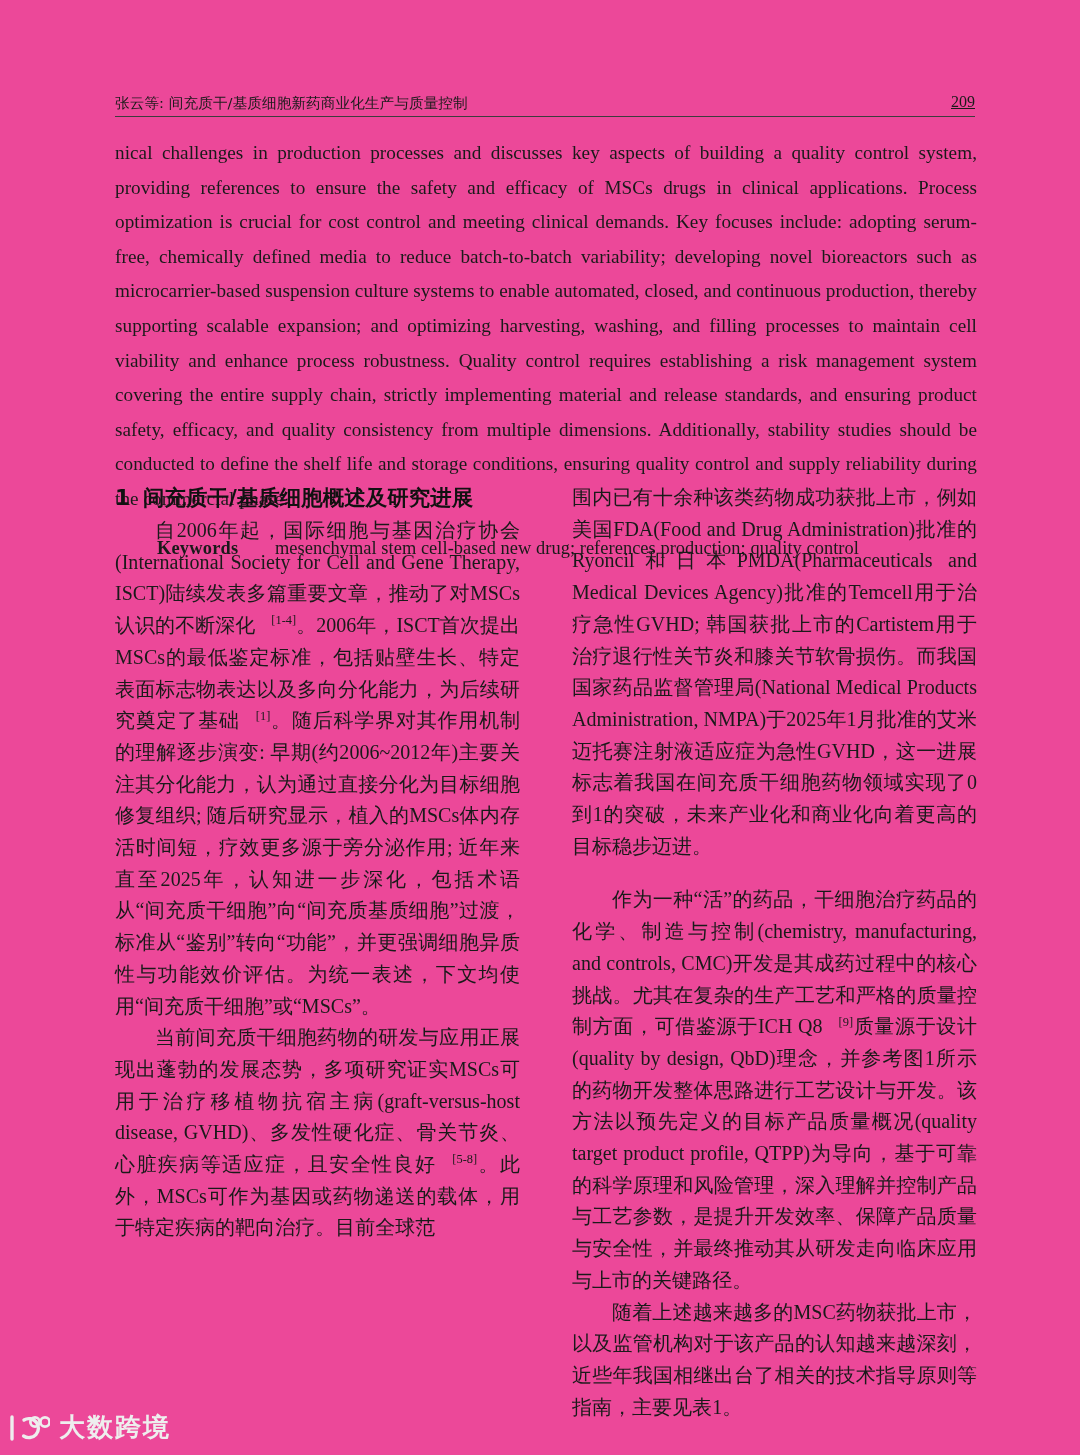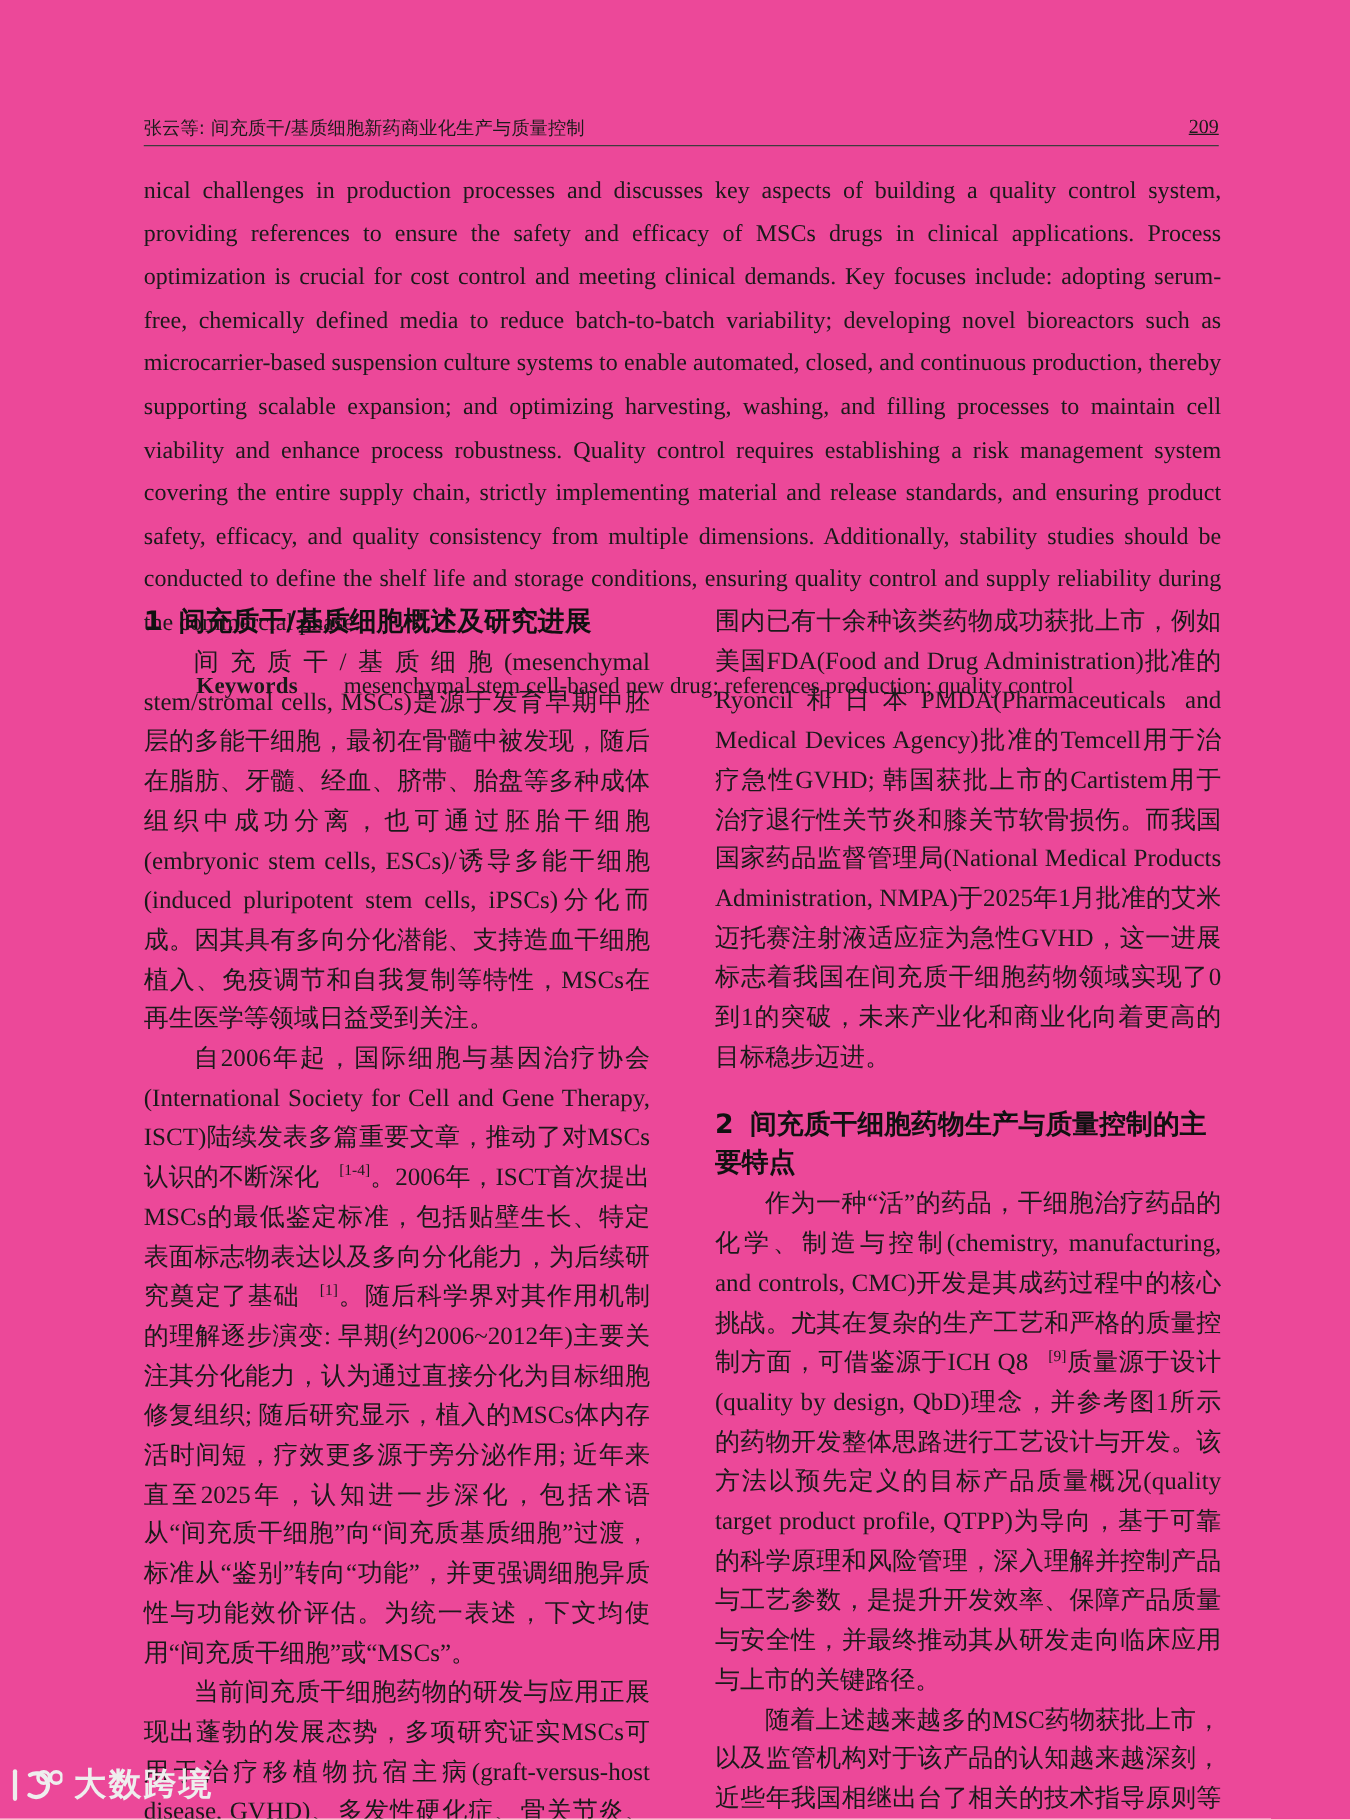--- a/index.html
+++ b/index.html
@@ -180,35 +180,31 @@
     </div>
   </div>
 
   <div class="columns">
 
     <div class="col">
       <h2 class="sec">
         <span class="num">1</span><span>间充质干/基质细胞概述及研究进展</span>
       </h2>
 
-      <p class="body">间充质干/基质细胞(mesenchymal stem/stromal cells, MSCs)是源于发育早期中胚层的多能干细胞，最初在骨髓中被发现，随后在脂肪、牙髓、经血、脐带、胎盘等多种成体组织中成功分离，也可通过胚胎干细胞(embryonic stem cells, ESCs)/诱导多能干细胞(induced pluripotent stem cells, iPSCs)分化而成。因其具有多向分化潜能、支持造血干细胞植入、免疫调节和自我复制等特性，MSCs在再生医学等领域日益受到关注。</p>
 
       <p class="body"><span>自2006年起，国际细胞与基因治疗协会(International Society for Cell and Gene Therapy, ISCT)陆续发表多篇重要文章，推动了对MSCs认识的不断深化</span><sup class="cite">[1-4]</sup><span>。2006年，ISCT首次提出MSCs的最低鉴定标准，包括贴壁生长、特定表面标志物表达以及多向分化能力，为后续研究奠定了基础</span><sup class="cite">[1]</sup><span>。随后科学界对其作用机制的理解逐步演变: 早期(约2006~2012年)主要关注其分化能力，认为通过直接分化为目标细胞修复组织; 随后研究显示，植入的MSCs体内存活时间短，疗效更多源于旁分泌作用; 近年来直至2025年，认知进一步深化，包括术语从“间充质干细胞”向“间充质基质细胞”过渡，标准从“鉴别”转向“功能”，并更强调细胞异质性与功能效价评估。为统一表述，下文均使用“间充质干细胞”或“MSCs”。</span></p>
 
       <p class="body"><span>当前间充质干细胞药物的研发与应用正展现出蓬勃的发展态势，多项研究证实MSCs可用于治疗移植物抗宿主病(graft-versus-host disease, GVHD)、多发性硬化症、骨关节炎、心脏疾病等适应症，且安全性良好</span><sup class="cite">[5-8]</sup><span>。此外，MSCs可作为基因或药物递送的载体，用于特定疾病的靶向治疗。目前全球范</span></p>
     </div>
 
     <div class="col">
       <p class="body cont">围内已有十余种该类药物成功获批上市，例如美国FDA(Food and Drug Administration)批准的Ryoncil和日本PMDA(Pharmaceuticals and Medical Devices Agency)批准的Temcell用于治疗急性GVHD; 韩国获批上市的Cartistem用于治疗退行性关节炎和膝关节软骨损伤。而我国国家药品监督管理局(National Medical Products Administration, NMPA)于2025年1月批准的艾米迈托赛注射液适应症为急性GVHD，这一进展标志着我国在间充质干细胞药物领域实现了0到1的突破，未来产业化和商业化向着更高的目标稳步迈进。</p>
 
       <div class="gap-before-sec"></div>
 
-      <h2 class="sec sec-right">
-        <span class="num">2</span><span>间充质干细胞药物生产与质量控制的主要特点</span>
-      </h2>
 
       <p class="body"><span>作为一种“活”的药品，干细胞治疗药品的化学、制造与控制(chemistry, manufacturing, and controls, CMC)开发是其成药过程中的核心挑战。尤其在复杂的生产工艺和严格的质量控制方面，可借鉴源于ICH Q8</span><sup class="cite">[9]</sup><span>质量源于设计(quality by design, QbD)理念，并参考图1所示的药物开发整体思路进行工艺设计与开发。该方法以预先定义的目标产品质量概况(quality target product profile, QTPP)为导向，基于可靠的科学原理和风险管理，深入理解并控制产品与工艺参数，是提升开发效率、保障产品质量与安全性，并最终推动其从研发走向临床应用与上市的关键路径。</span></p>
 
       <p class="body">随着上述越来越多的MSC药物获批上市，以及监管机构对于该产品的认知越来越深刻，近些年我国相继出台了相关的技术指导原则等指南，主要见表1。</p>
     </div>
   </div>
 
   <div class="watermark">
     <span class="wm-logo">
       <svg width="42" height="30" viewBox="0 0 42 30" aria-hidden="true">

